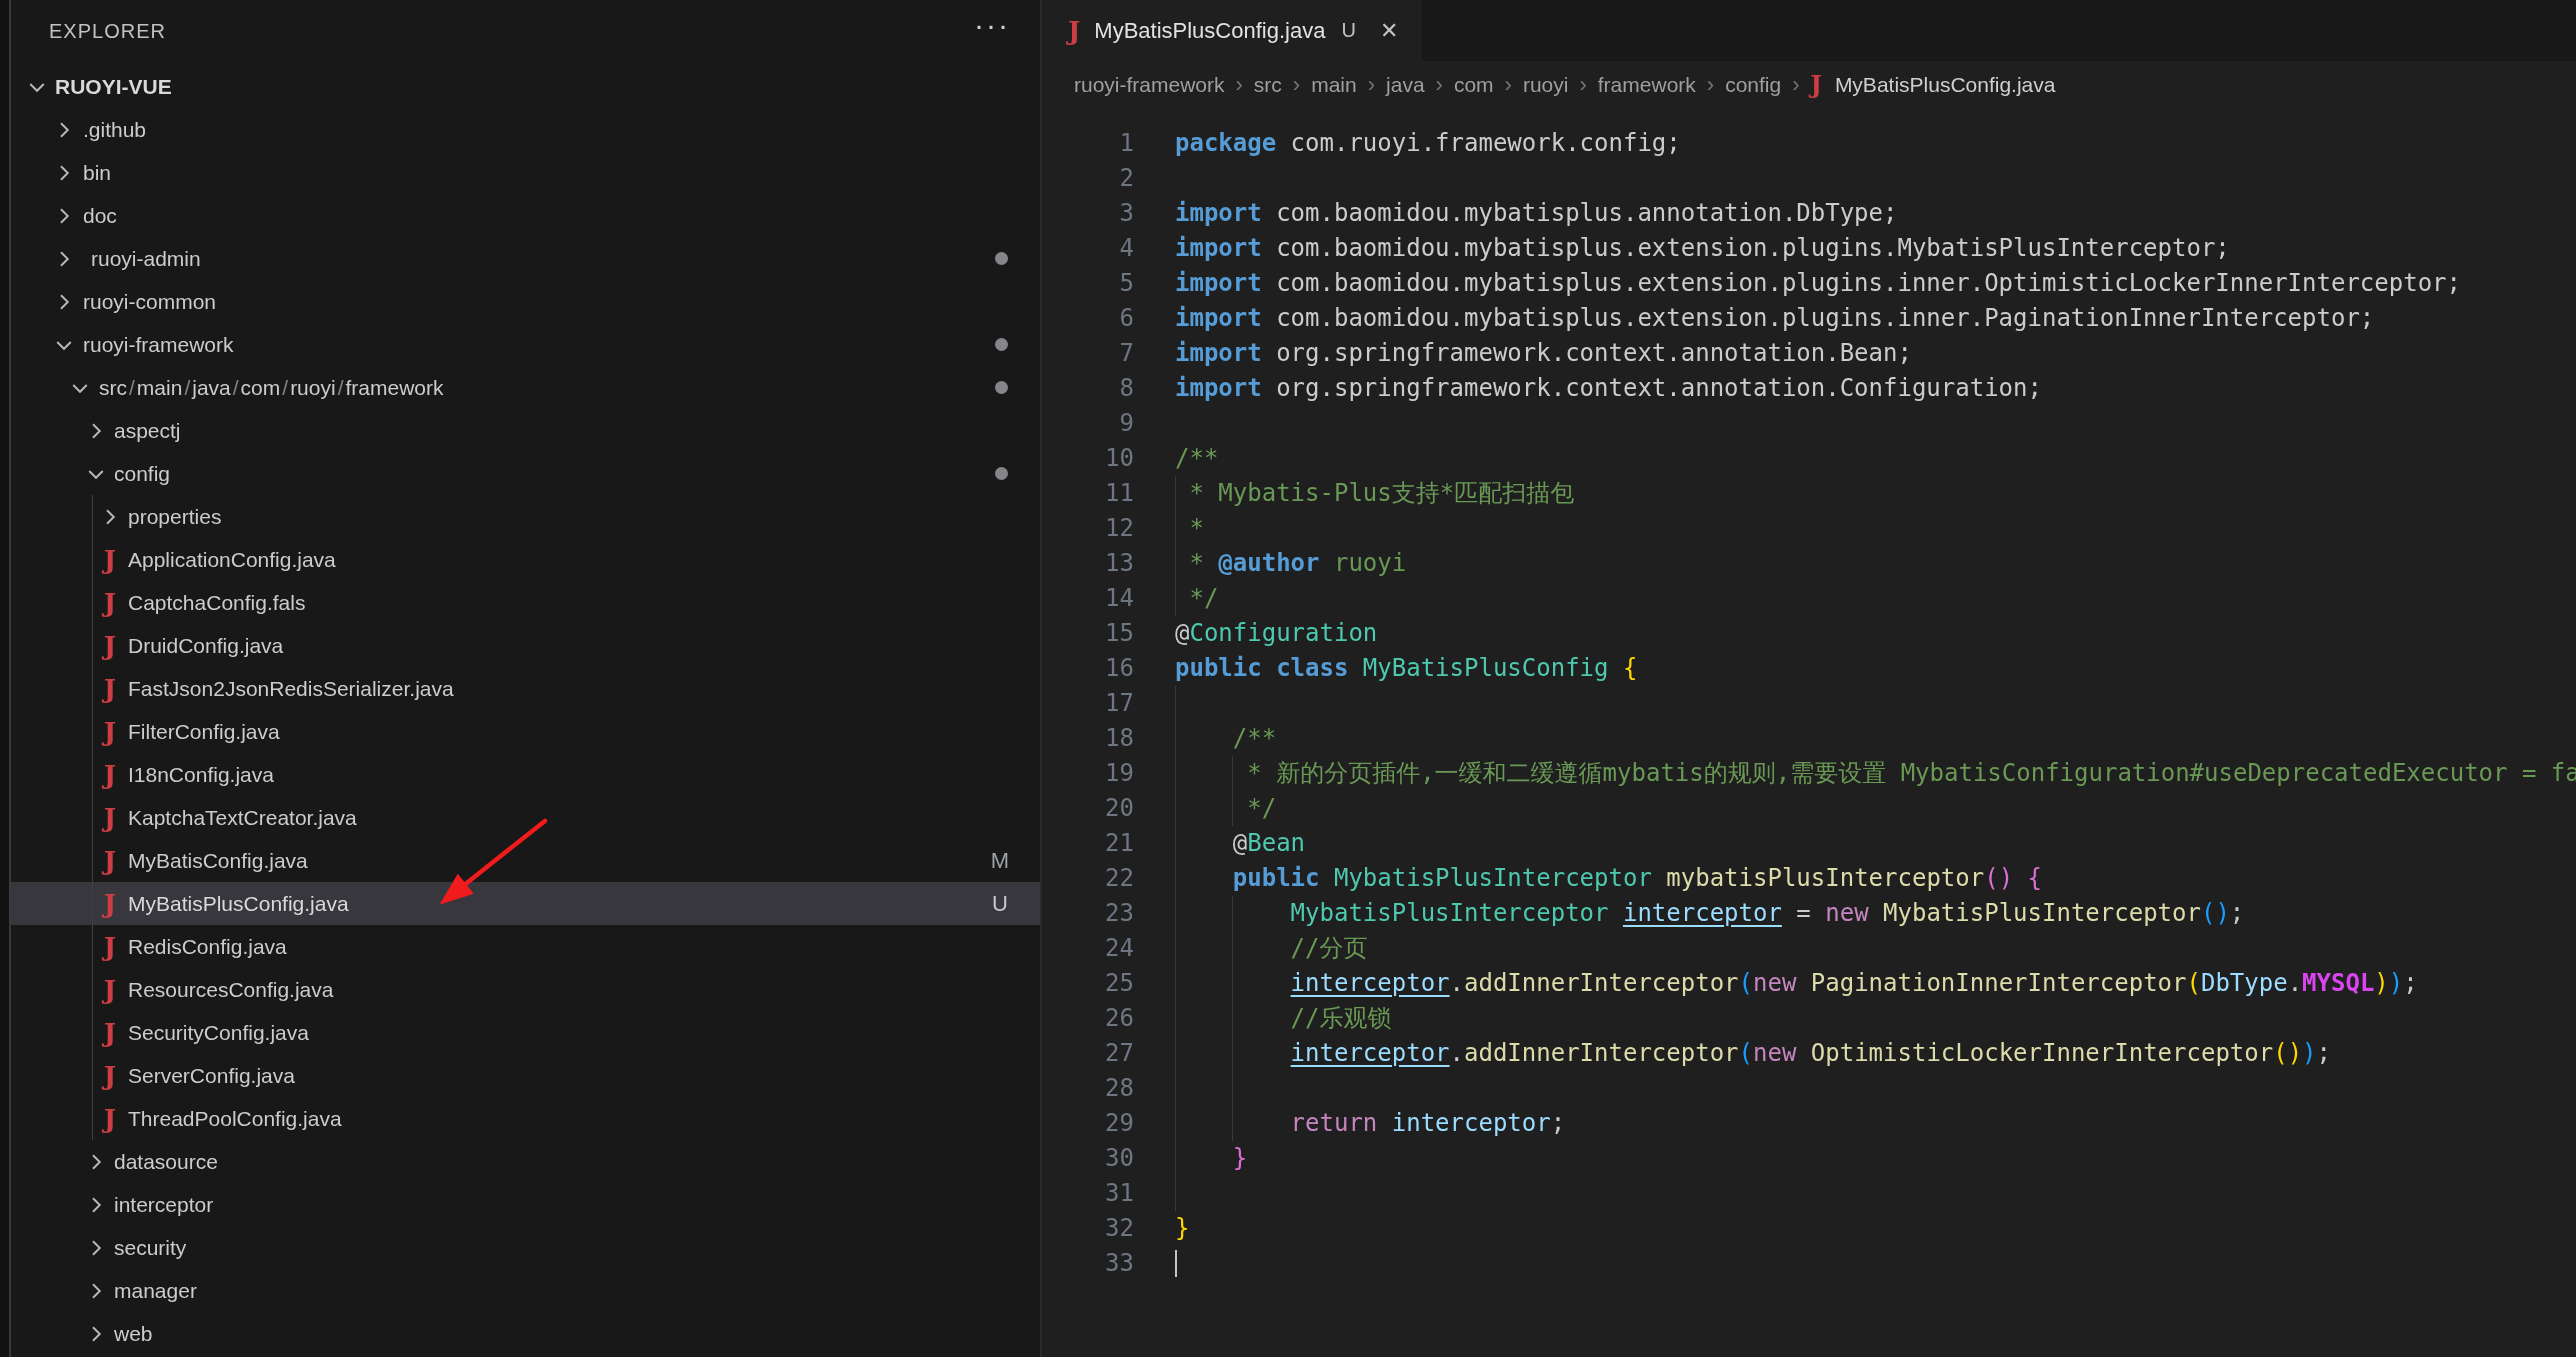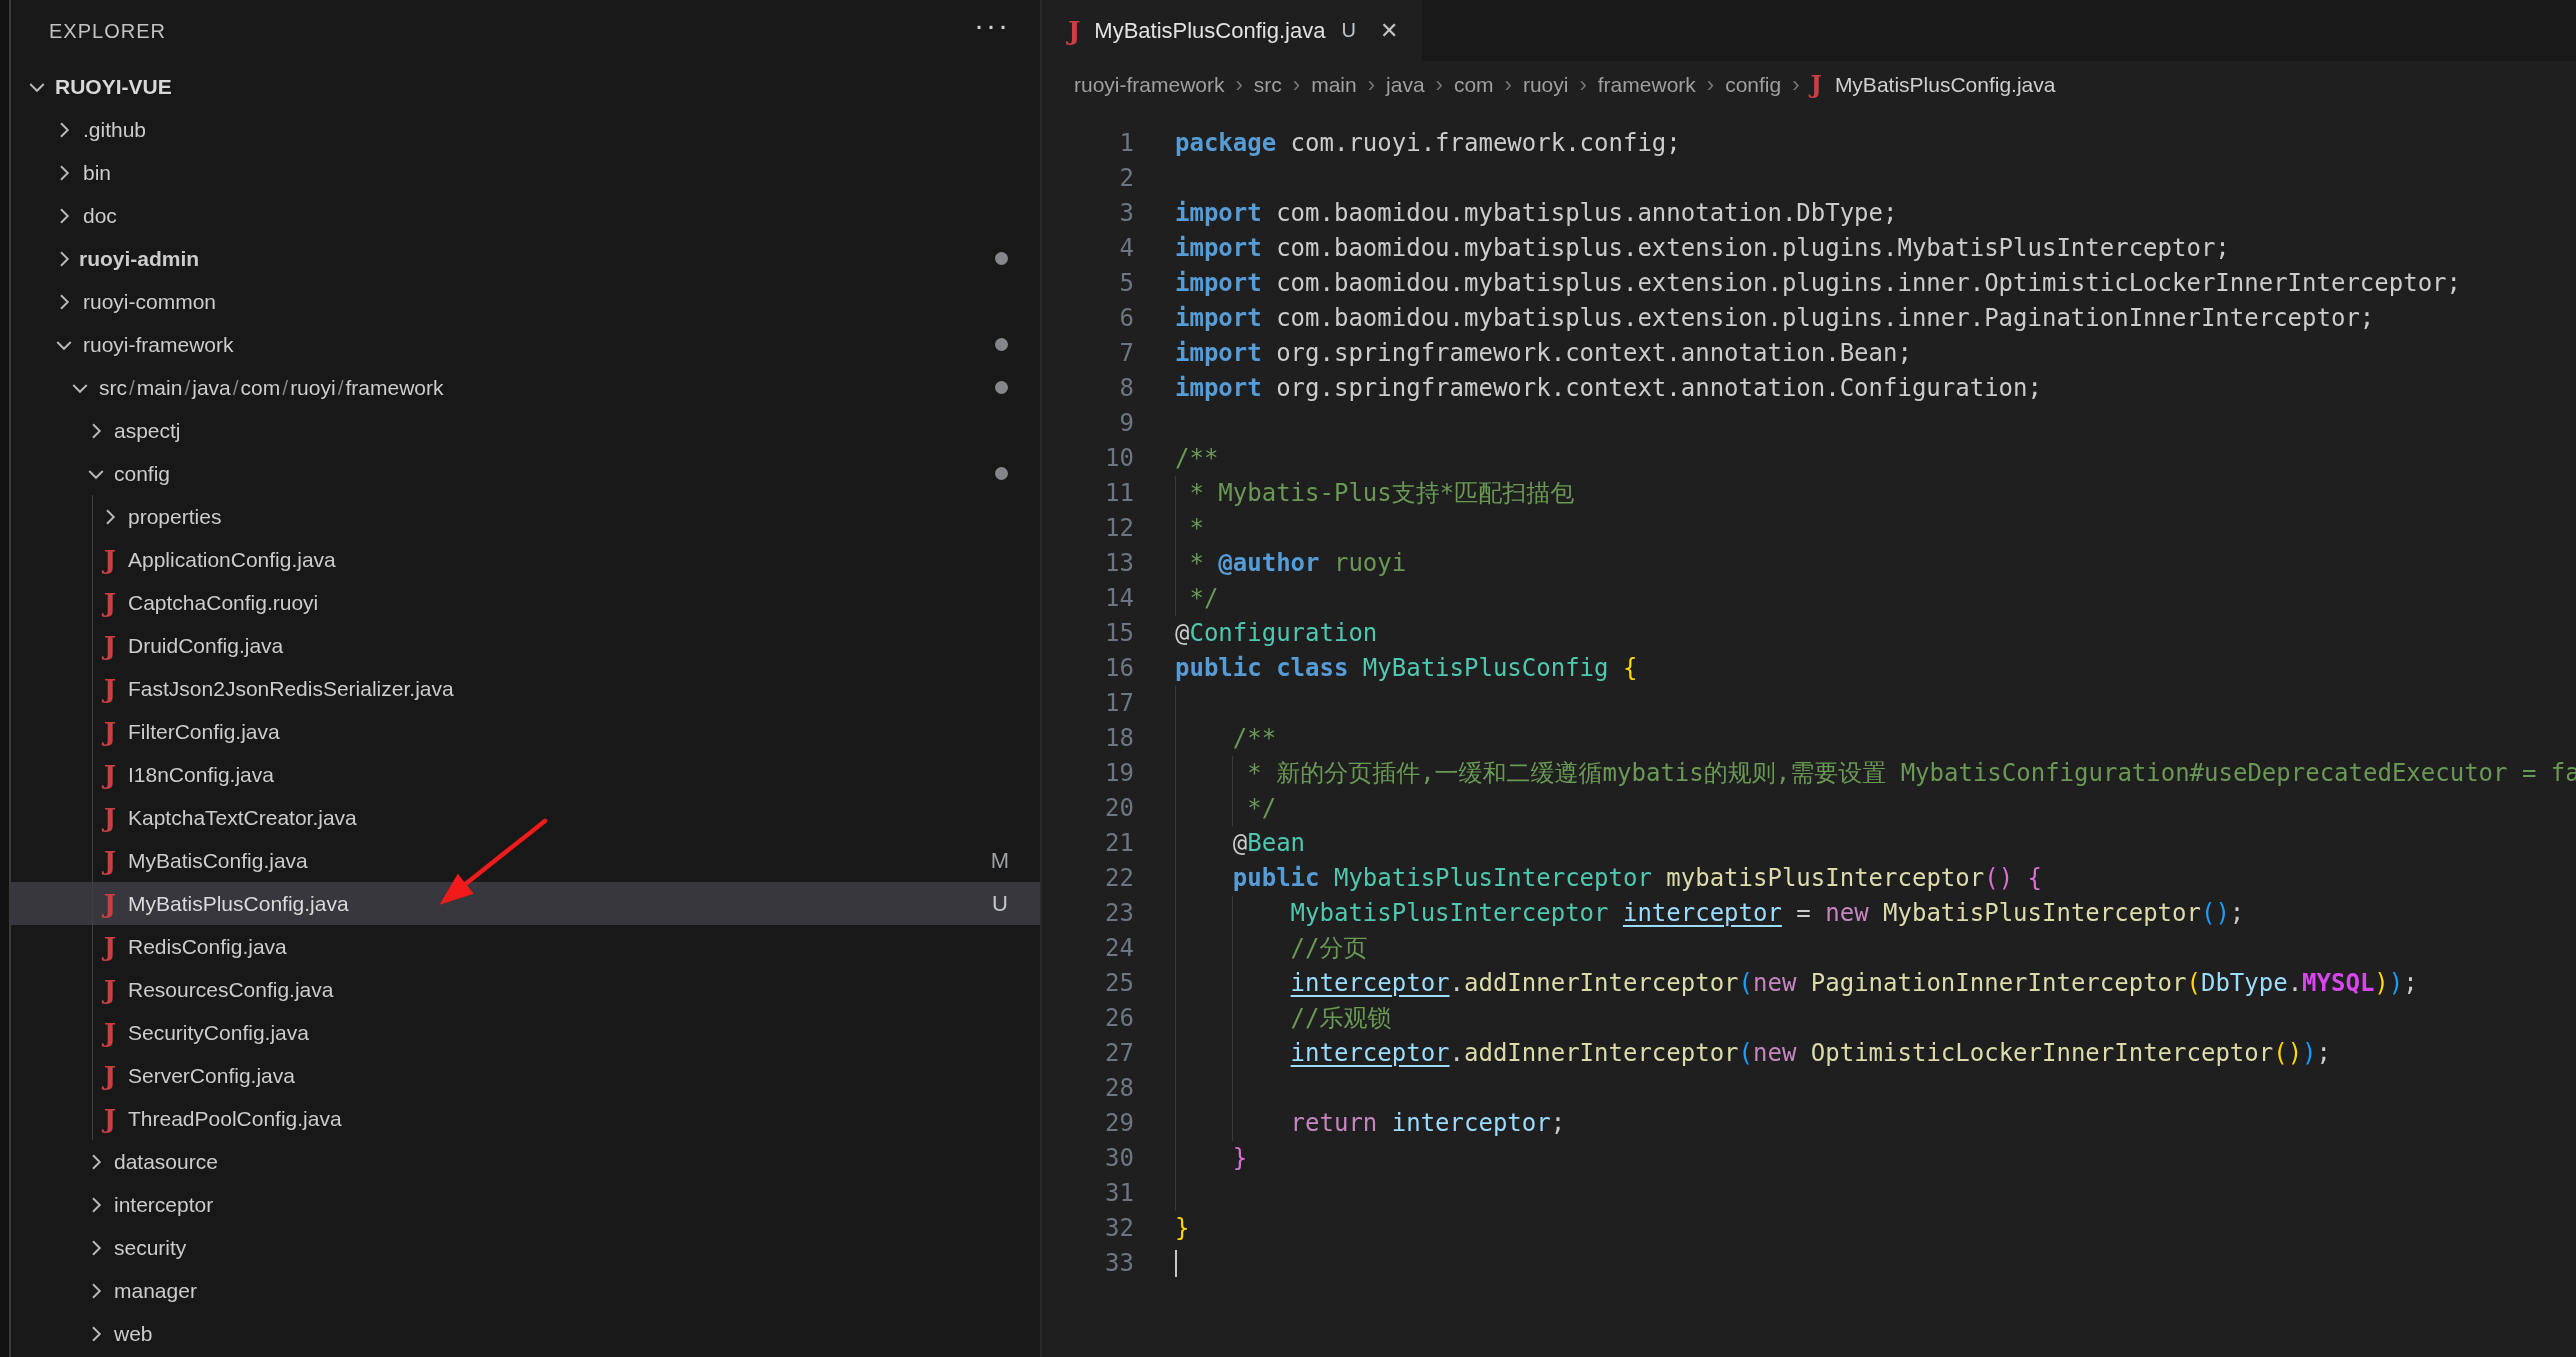--- a/index.html
+++ b/index.html
@@ -113,21 +113,21 @@
           </svg>
         </span>
         <span class="t-label" style="left: 72px;">doc</span>
       </div>
       <div class="tree-row">
         <span class="t-glyph" style="left: 40px;">
           <svg width="24" height="24" viewBox="0 0 16 16">
             <path d="M6 3.5l4.5 4.5L6 12.5" stroke="#b8b8b8" fill="none" stroke-width="1.3"></path>
           </svg>
         </span>
-        <span class="t-label" style="left: 68px; font-weight: bold;">ruoyi-admin</span>
+        <span class="t-label" style="left: 80px;">ruoyi-admin</span>
         <span class="t-dot"></span>
       </div>
       <div class="tree-row">
         <span class="t-glyph" style="left: 40px;">
           <svg width="24" height="24" viewBox="0 0 16 16">
             <path d="M6 3.5l4.5 4.5L6 12.5" stroke="#b8b8b8" fill="none" stroke-width="1.3"></path>
           </svg>
         </span>
         <span class="t-label" style="left: 72px;">ruoyi-common</span>
       </div>
@@ -180,21 +180,21 @@
         <span class="t-glyph" style="left: 86px;">
           <span class="jicon">J</span>
         </span>
         <span class="t-label" style="left: 117px;">ApplicationConfig.java</span>
       </div>
       <div class="tree-row">
         <span class="tguide"></span>
         <span class="t-glyph" style="left: 86px;">
           <span class="jicon">J</span>
         </span>
-        <span class="t-label" style="left: 117px;">CaptchaConfig.ruoyi</span>
+        <span class="t-label" style="left: 117px;">CaptchaConfig.fals</span>
       </div>
       <div class="tree-row">
         <span class="tguide"></span>
         <span class="t-glyph" style="left: 86px;">
           <span class="jicon">J</span>
         </span>
         <span class="t-label" style="left: 117px;">DruidConfig.java</span>
       </div>
       <div class="tree-row">
         <span class="tguide"></span>

